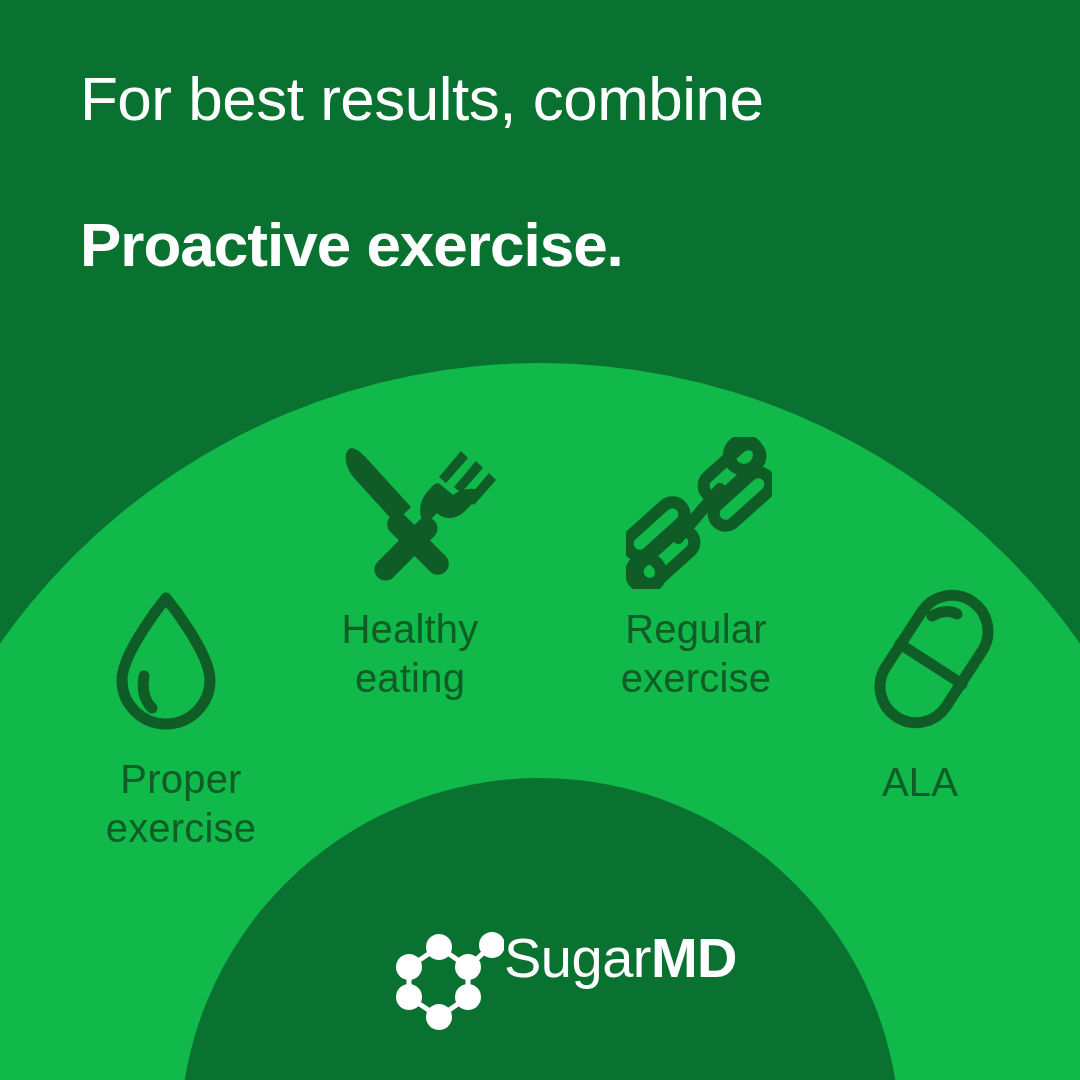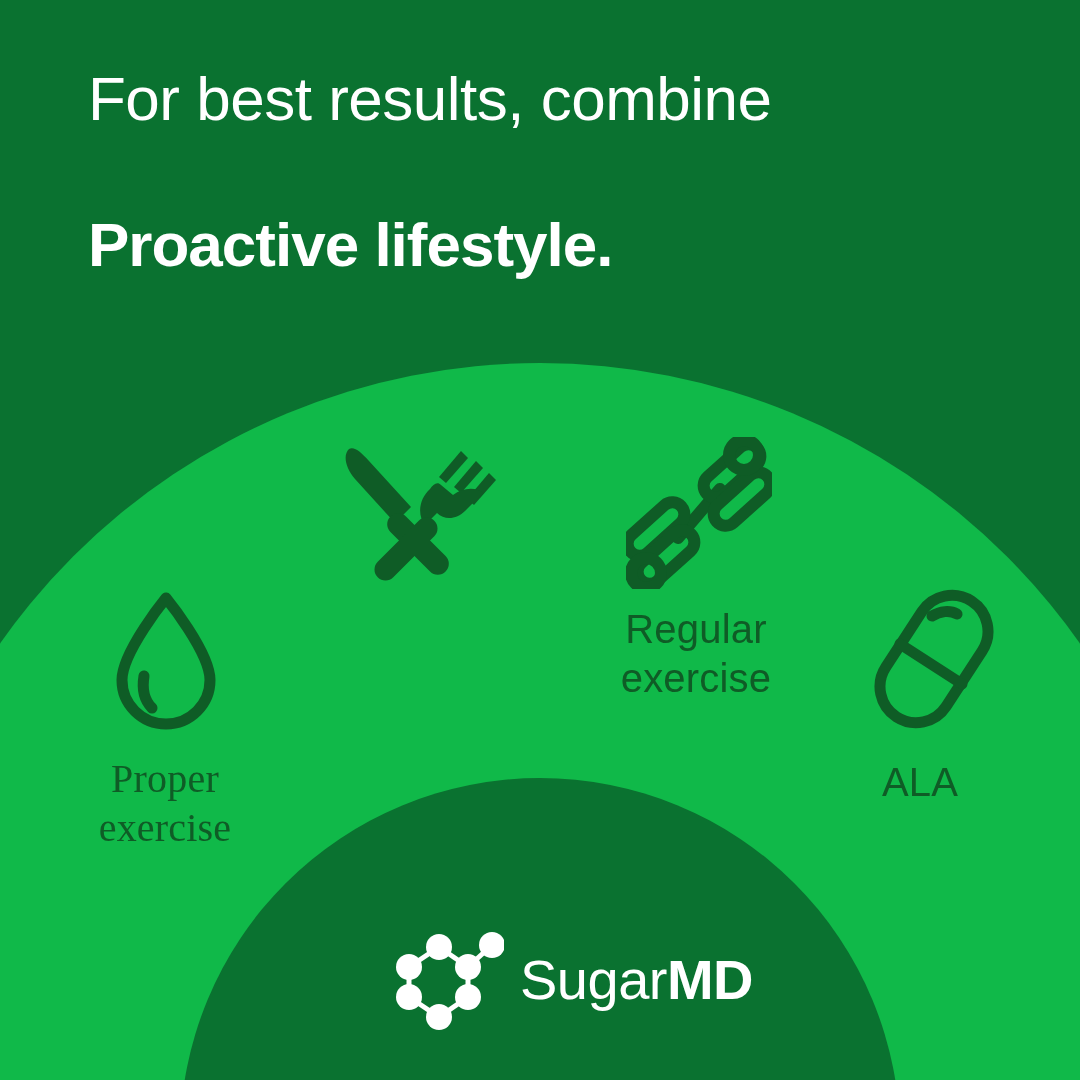--- a/index.html
+++ b/index.html
@@ -32,21 +32,21 @@
     top: 778px;
     width: 720px;
     height: 720px;
     border-radius: 50%;
     background: #0a7230;
   }
 
   
   .headline {
     position: absolute;
-    left: 88px;
+    left: 80px;
     top: 62px;
     width: 900px;
     color: #ffffff;
     font-size: 62px;
     line-height: 1.18;
     letter-spacing: -0.5px;
     font-weight: 400;
   }
   .headline .bold {
     font-weight: 700;
@@ -55,40 +55,40 @@
 
   
   .label {
     position: absolute;
     color: #0f5c26;
     font-size: 40px;
     line-height: 1.22;
     text-align: center;
     letter-spacing: 0.2px;
   }
-  .lbl-hydration { left: 20px;  top: 755px; width: 290px; font-family: Liberation Serif, serif; }
+  .lbl-hydration { left: 36px;  top: 755px; width: 290px; }
   .lbl-eating    { left: 280px; top: 605px; width: 260px; }
   .lbl-exercise  { left: 560px; top: 605px; width: 272px; }
   .lbl-ala       { left: 820px; top: 758px; width: 200px; }
 
   
   .icon { position: absolute; }
   .icon-utensils { left: 333px; top: 437px; width: 166px; height: 152px; }
   .icon-dumbbell { left: 626px; top: 437px; width: 146px; height: 152px; }
   .icon-drop     { left: 112px; top: 588px; width: 108px; height: 142px; }
   .icon-pill     { left: 872px; top: 588px; width: 124px; height: 142px; }
 
   
   .logo {
     position: absolute;
     left: 392px;
     top: 925px;
     display: flex;
-    align-items: center;
-    gap: 16px;
+    align-items: flex-start;
+    gap: 0;
   }
   .logo-mark { width: 112px; height: 108px; display: block; }
   .logo-text {
     color: #ffffff;
     font-size: 56px;
     font-weight: 400;
     letter-spacing: -0.5px;
     white-space: nowrap;
   }
   .logo-text .md { font-weight: 700; }
@@ -97,21 +97,21 @@
 <body>
 
 <div id="canvas">
 
   <div class="arc-outer"></div>
   <div class="arc-inner"></div>
 
   <div class="headline">
     <span>For best results, combine</span><br>
     <br>
-    <span class="bold">Proactive lifestyle.</span>
+    <span class="bold">Proactive exercise.</span>
   </div>
 
   <svg class="icon icon-drop" viewBox="0 0 108 142">
     <path d="M54 10 C54 10 10 64 10 92 a44 44 0 0 0 88 0 C98 64 54 10 54 10 Z" fill="none" stroke="#0f5c26" stroke-width="11" stroke-linejoin="round"></path>
     <path d="M32 88 C30 100 32 112 40 120" fill="none" stroke="#0f5c26" stroke-width="11" stroke-linecap="round"></path>
   </svg>
 
   <svg class="icon icon-utensils" viewBox="0 0 166 152">
     <g fill="#0f5c26">
 
@@ -148,20 +148,24 @@
       <line x1="28" y1="56" x2="90" y2="96"></line>
       <path d="M60 28 C68 23 78 22 85 26"></path>
     </g>
   </svg>
 
   <div class="label lbl-hydration">
     <span>Proper</span><br>
     <span>exercise</span>
   </div>
 
+  <div class="label lbl-eating">
+    <span>Healthy</span><br>
+    <span>eating</span>
+  </div>
 
   <div class="label lbl-ala">
     <span>ALA</span>
   </div>
 
   <div class="label lbl-exercise">
     <span>Regular</span><br>
     <span>exercise</span>
   </div>
 

